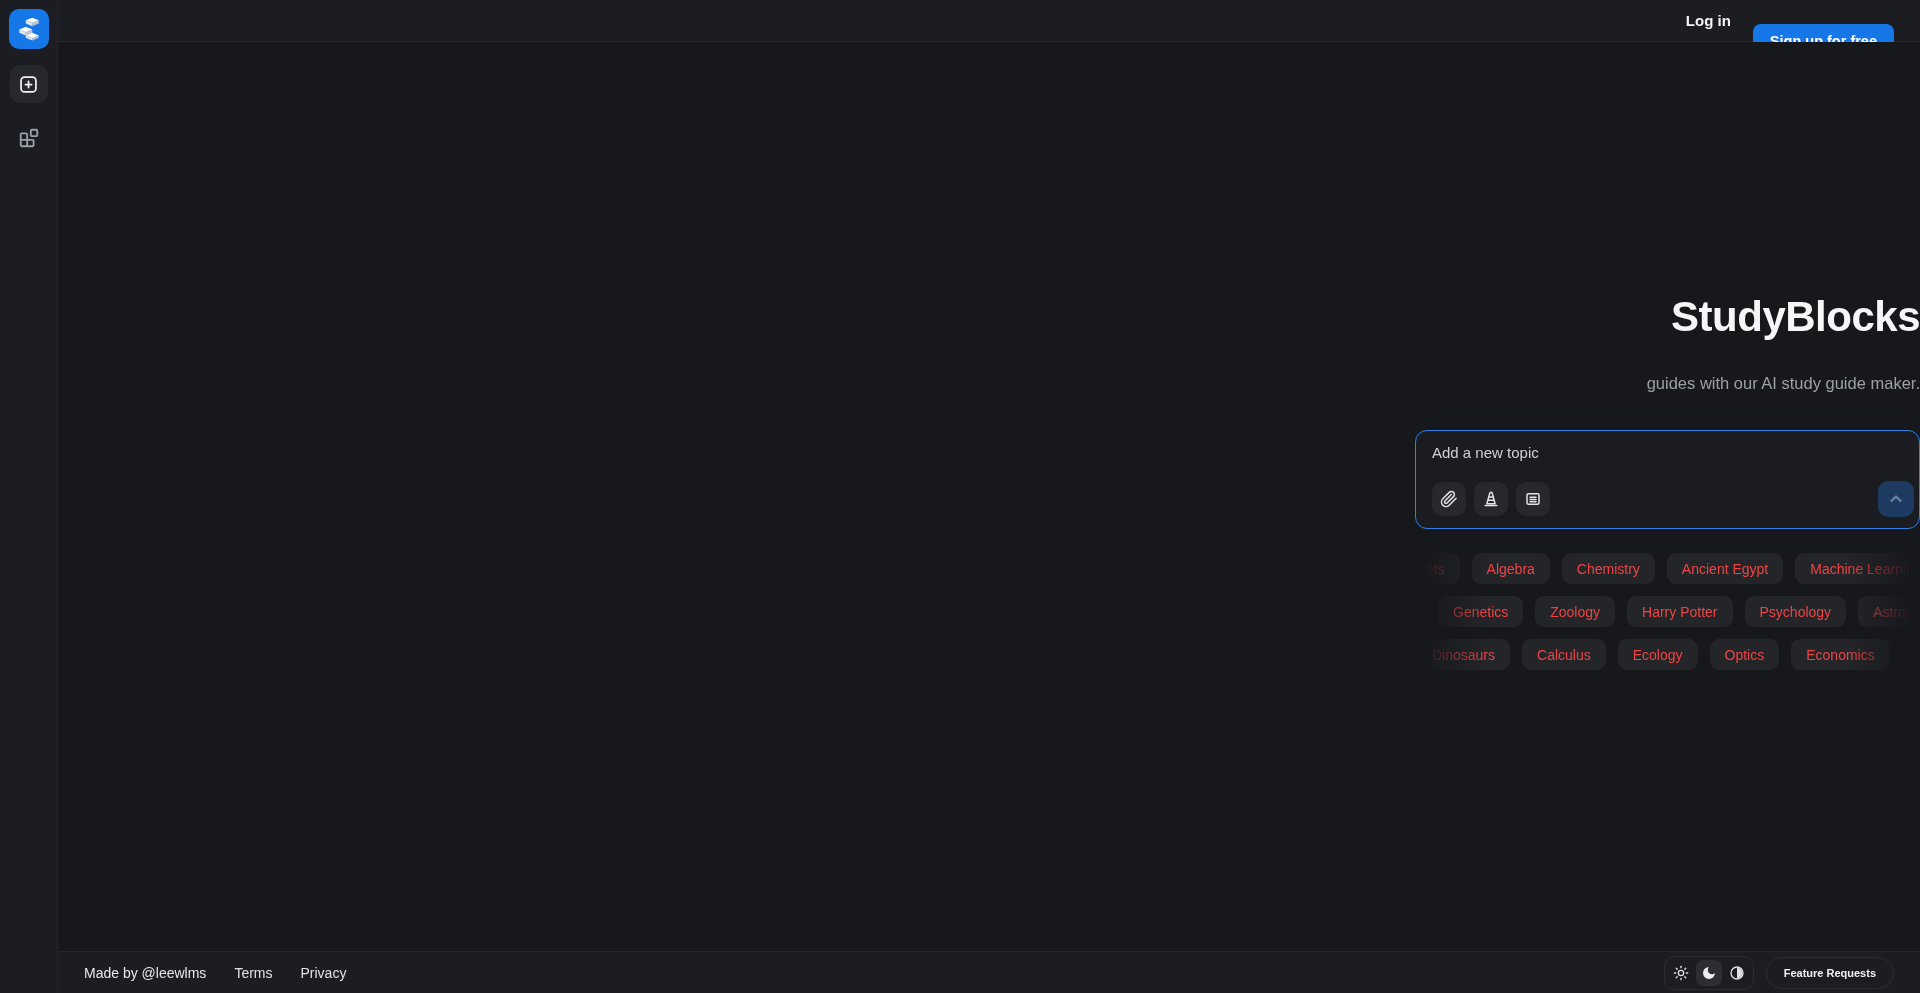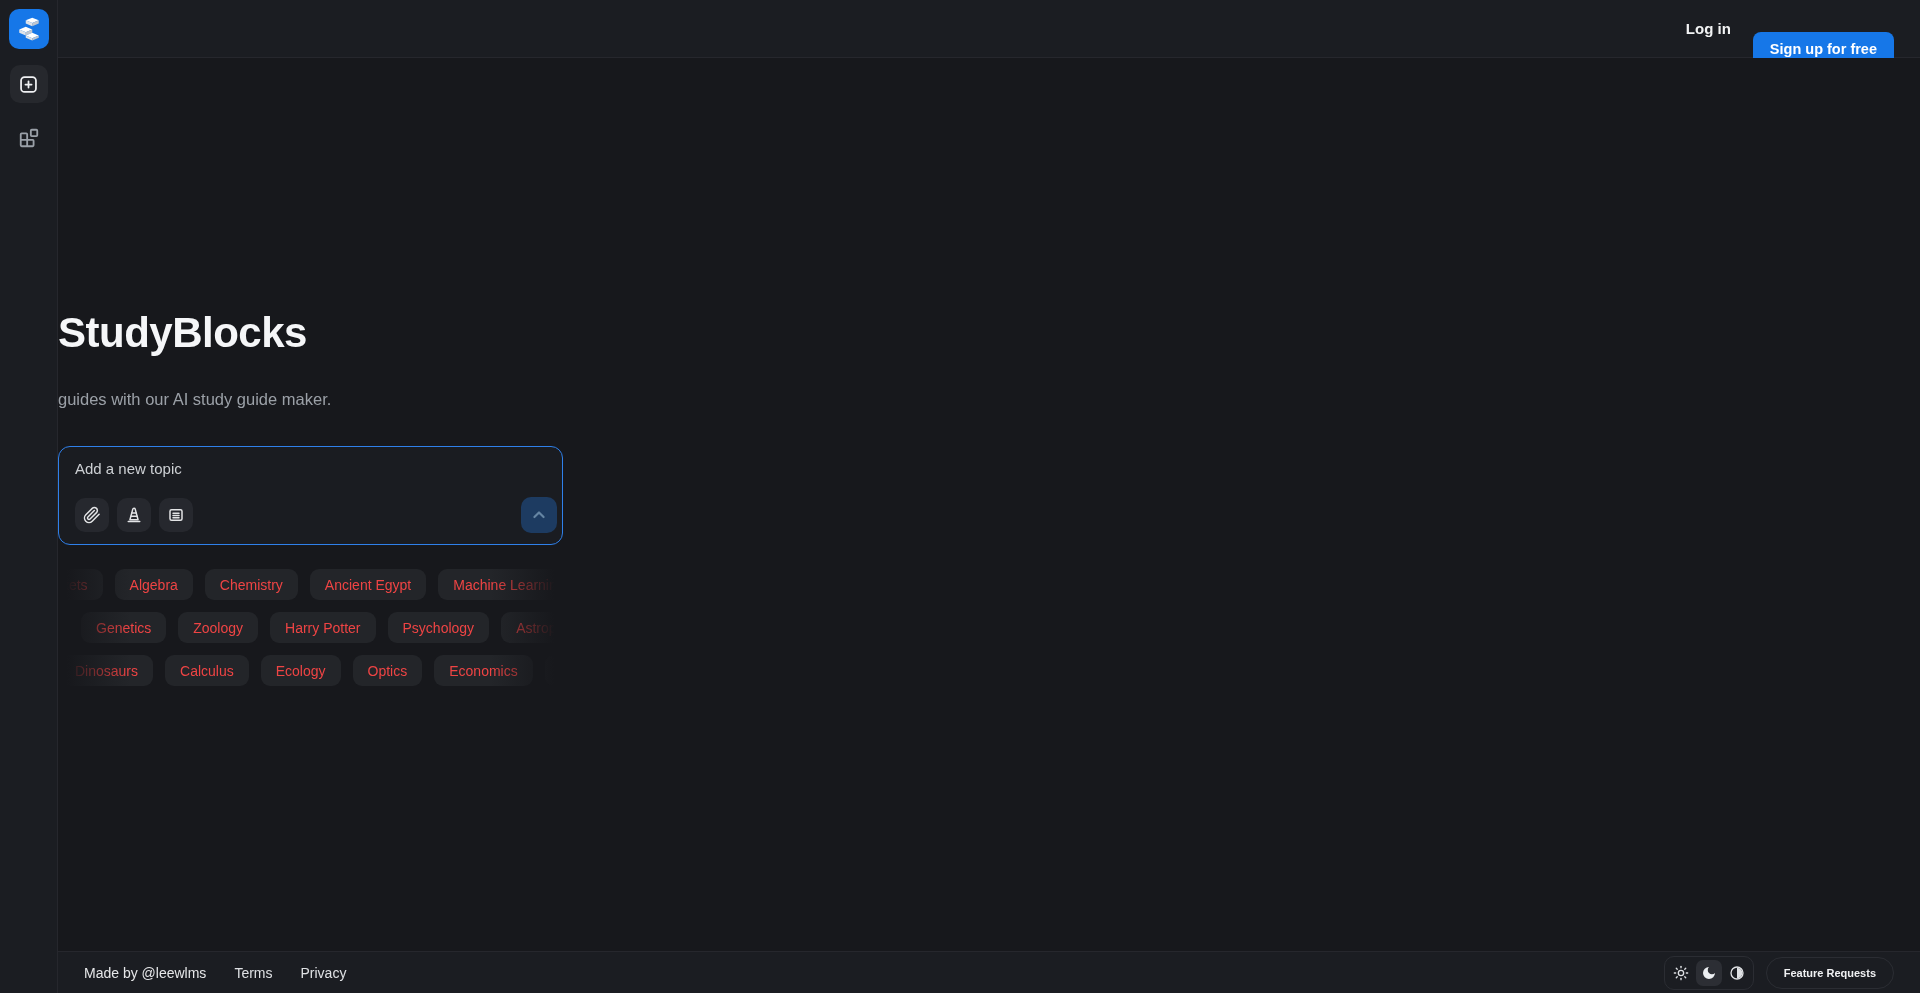--- a/index.html
+++ b/index.html
@@ -12,29 +12,29 @@
     display:flex; flex-direction:column; align-items:center; padding-top:9px; flex-shrink:0; }
   .logo-btn { width:40px; height:40px; border-radius:10px; background:#1677e8; border:none;
     display:flex; align-items:center; justify-content:center; cursor:pointer; }
   .side-btn { margin-top:16px; width:38px; height:38px; border-radius:10px; background:#26282d;
     border:none; display:flex; align-items:center; justify-content:center; cursor:pointer; }
   .side-icon-btn { margin-top:20px; width:38px; height:30px; background:none; border:none;
     display:flex; align-items:center; justify-content:center; cursor:pointer; }
 
   
   .right-col { flex:1; display:flex; flex-direction:column; }
-  .topbar { height:58px; background:#1b1d22; border-bottom:1px solid #26272d;
+  .topbar { height:42px; background:#1b1d22; border-bottom:1px solid #26272d;
     display:flex; align-items:center; justify-content:flex-end; gap:22px; padding:0 26px; }
   .login-btn { background:none; border:none; color:#f2f3f4; font-size:15px; font-weight:700;
     cursor:pointer; font-family:inherit; }
   .signup-btn { background:#1677e8; border:none; color:#ffffff; font-size:14.5px; font-weight:700;
     padding:9px 17px; border-radius:8px; cursor:pointer; font-family:inherit;margin-top:40px; }
 
   
-  .main { flex:1; background:#17181c; display:flex; flex-direction:column; align-items:flex-start;
+  .main { flex:1; background:#17181c; display:flex; flex-direction:column; align-items:flex-end;
     padding-top:252px; }
   h1.title { color:#f5f6f8; font-size:42px; font-weight:700; letter-spacing:-0.5px; line-height:1.1;
     margin-bottom:12px; }
   .subtitle { color:#9ba0a7; font-size:16.5px; line-height:21px; text-align:center; margin-bottom:36px; }
 
   .composer { width:505px; height:99px; background:#1a1c21; border:1.5px solid #2f80ea;
     border-radius:12px; padding:13px 5px 11px 16px; display:flex; flex-direction:column; }
   .composer textarea { background:transparent; border:none; outline:none; resize:none;
     color:#e8e9ea; font-size:15px; font-family:inherit; width:100%; height:24px; }
   .composer textarea::placeholder { color:#cdd0d4; opacity:1; }

